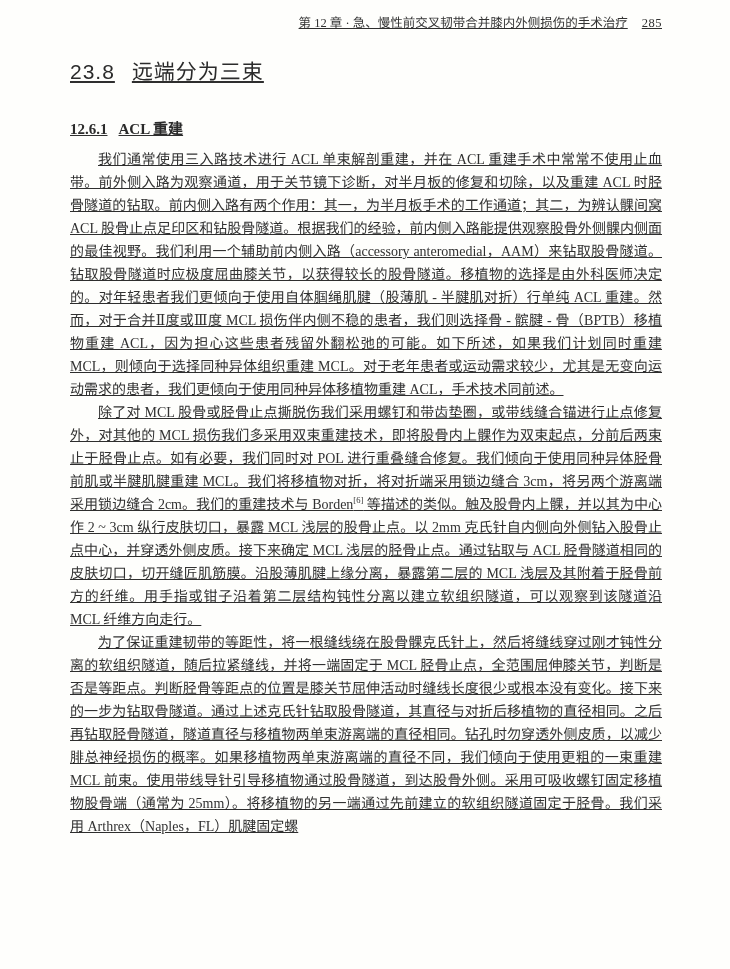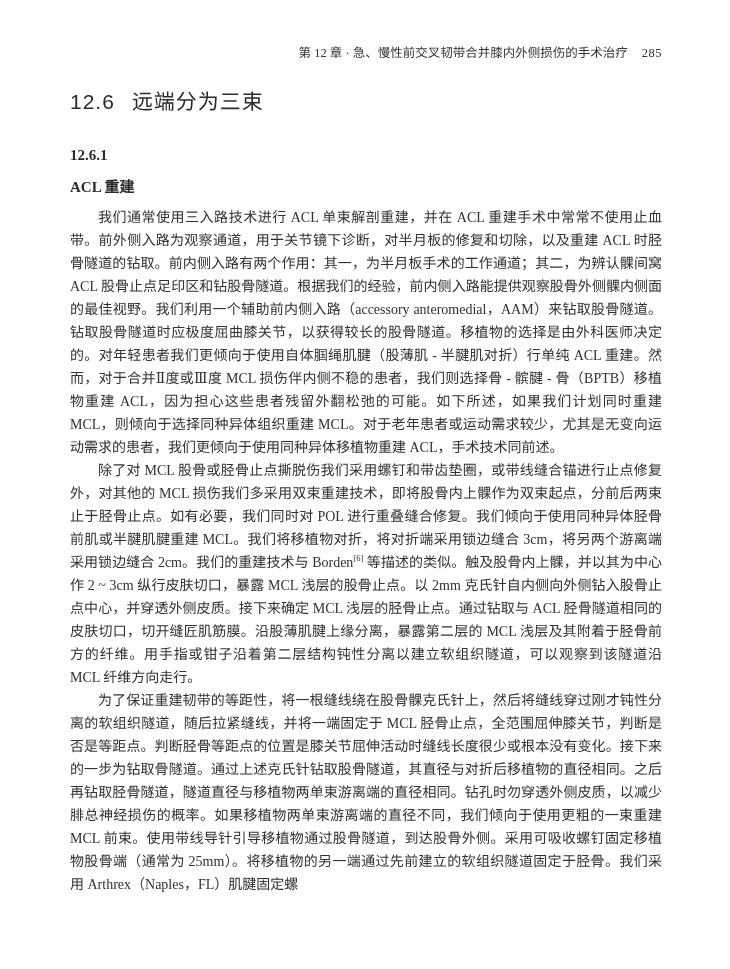--- a/index.html
+++ b/index.html
@@ -7,24 +7,25 @@
     padding: 0;
     background: #ffffff;
   }
   .page {
     position: relative;
     width: 730px;
     height: 969px;
     box-sizing: border-box;
     background: #fefefdf;
     background: #fefefc;
-    padding: 42px 68px 0 70px;
+    padding: 12px 68px 0 70px;
     font-family: "Liberation Serif", "DejaVu Serif", serif;
     color: #2e2e2e;
     overflow: hidden;
+    text-decoration: underline;
   }
   .running-head {
     display: flex;
     justify-content: flex-end;
     align-items: baseline;
     gap: 14px;
     font-size: 12.5px;
     color: #333333;
     margin-bottom: 24px;
     white-space: nowrap;
@@ -60,39 +61,38 @@
     letter-spacing: 1px;
   }
   h2.subsection-heading {
     display: flex;
     align-items: baseline;
     gap: 11px;
     margin: 24px 0 10px 0;
     font-size: 15px;
     font-weight: bold;
     color: #2b2b2b;
-    flex-direction: column;
   }
   h2.subsection-heading.first-sub {
     margin-top: 0;
   }
 </style>
 </head>
 <body>
 
 <div class="page">
 
   <header class="running-head">
     <span class="rh-title">第 12 章 · 急、慢性前交叉韧带合并膝内外侧损伤的手术治疗</span>
     <span class="rh-page">285</span>
   </header>
 
 
   <h1 class="section-heading">
-    <span class="sec-num">12.6</span>
+    <span class="sec-num">23.8</span>
     <span class="sec-title">远端分为三束</span>
   </h1>
 
   <h2 class="subsection-heading first-sub">
     <span>12.6.1</span>
     <span>ACL 重建</span>
   </h2>
 
   <p class="body-text indent">我们通常使用三入路技术进行 ACL 单束解剖重建，并在 ACL 重建手术中常常不使用止血带。前外侧入路为观察通道，用于关节镜下诊断，对半月板的修复和切除，以及重建 ACL 时胫骨隧道的钻取。前内侧入路有两个作用：其一，为半月板手术的工作通道；其二，为辨认髁间窝 ACL 股骨止点足印区和钻股骨隧道。根据我们的经验，前内侧入路能提供观察股骨外侧髁内侧面的最佳视野。我们利用一个辅助前内侧入路（accessory anteromedial，AAM）来钻取股骨隧道。钻取股骨隧道时应极度屈曲膝关节，以获得较长的股骨隧道。移植物的选择是由外科医师决定的。对年轻患者我们更倾向于使用自体腘绳肌腱（股薄肌 - 半腱肌对折）行单纯 ACL 重建。然而，对于合并Ⅱ度或Ⅲ度 MCL 损伤伴内侧不稳的患者，我们则选择骨 - 髌腱 - 骨（BPTB）移植物重建 ACL，因为担心这些患者残留外翻松弛的可能。如下所述，如果我们计划同时重建 MCL，则倾向于选择同种异体组织重建 MCL。对于老年患者或运动需求较少，尤其是无变向运动需求的患者，我们更倾向于使用同种异体移植物重建 ACL，手术技术同前述。</p>
 

